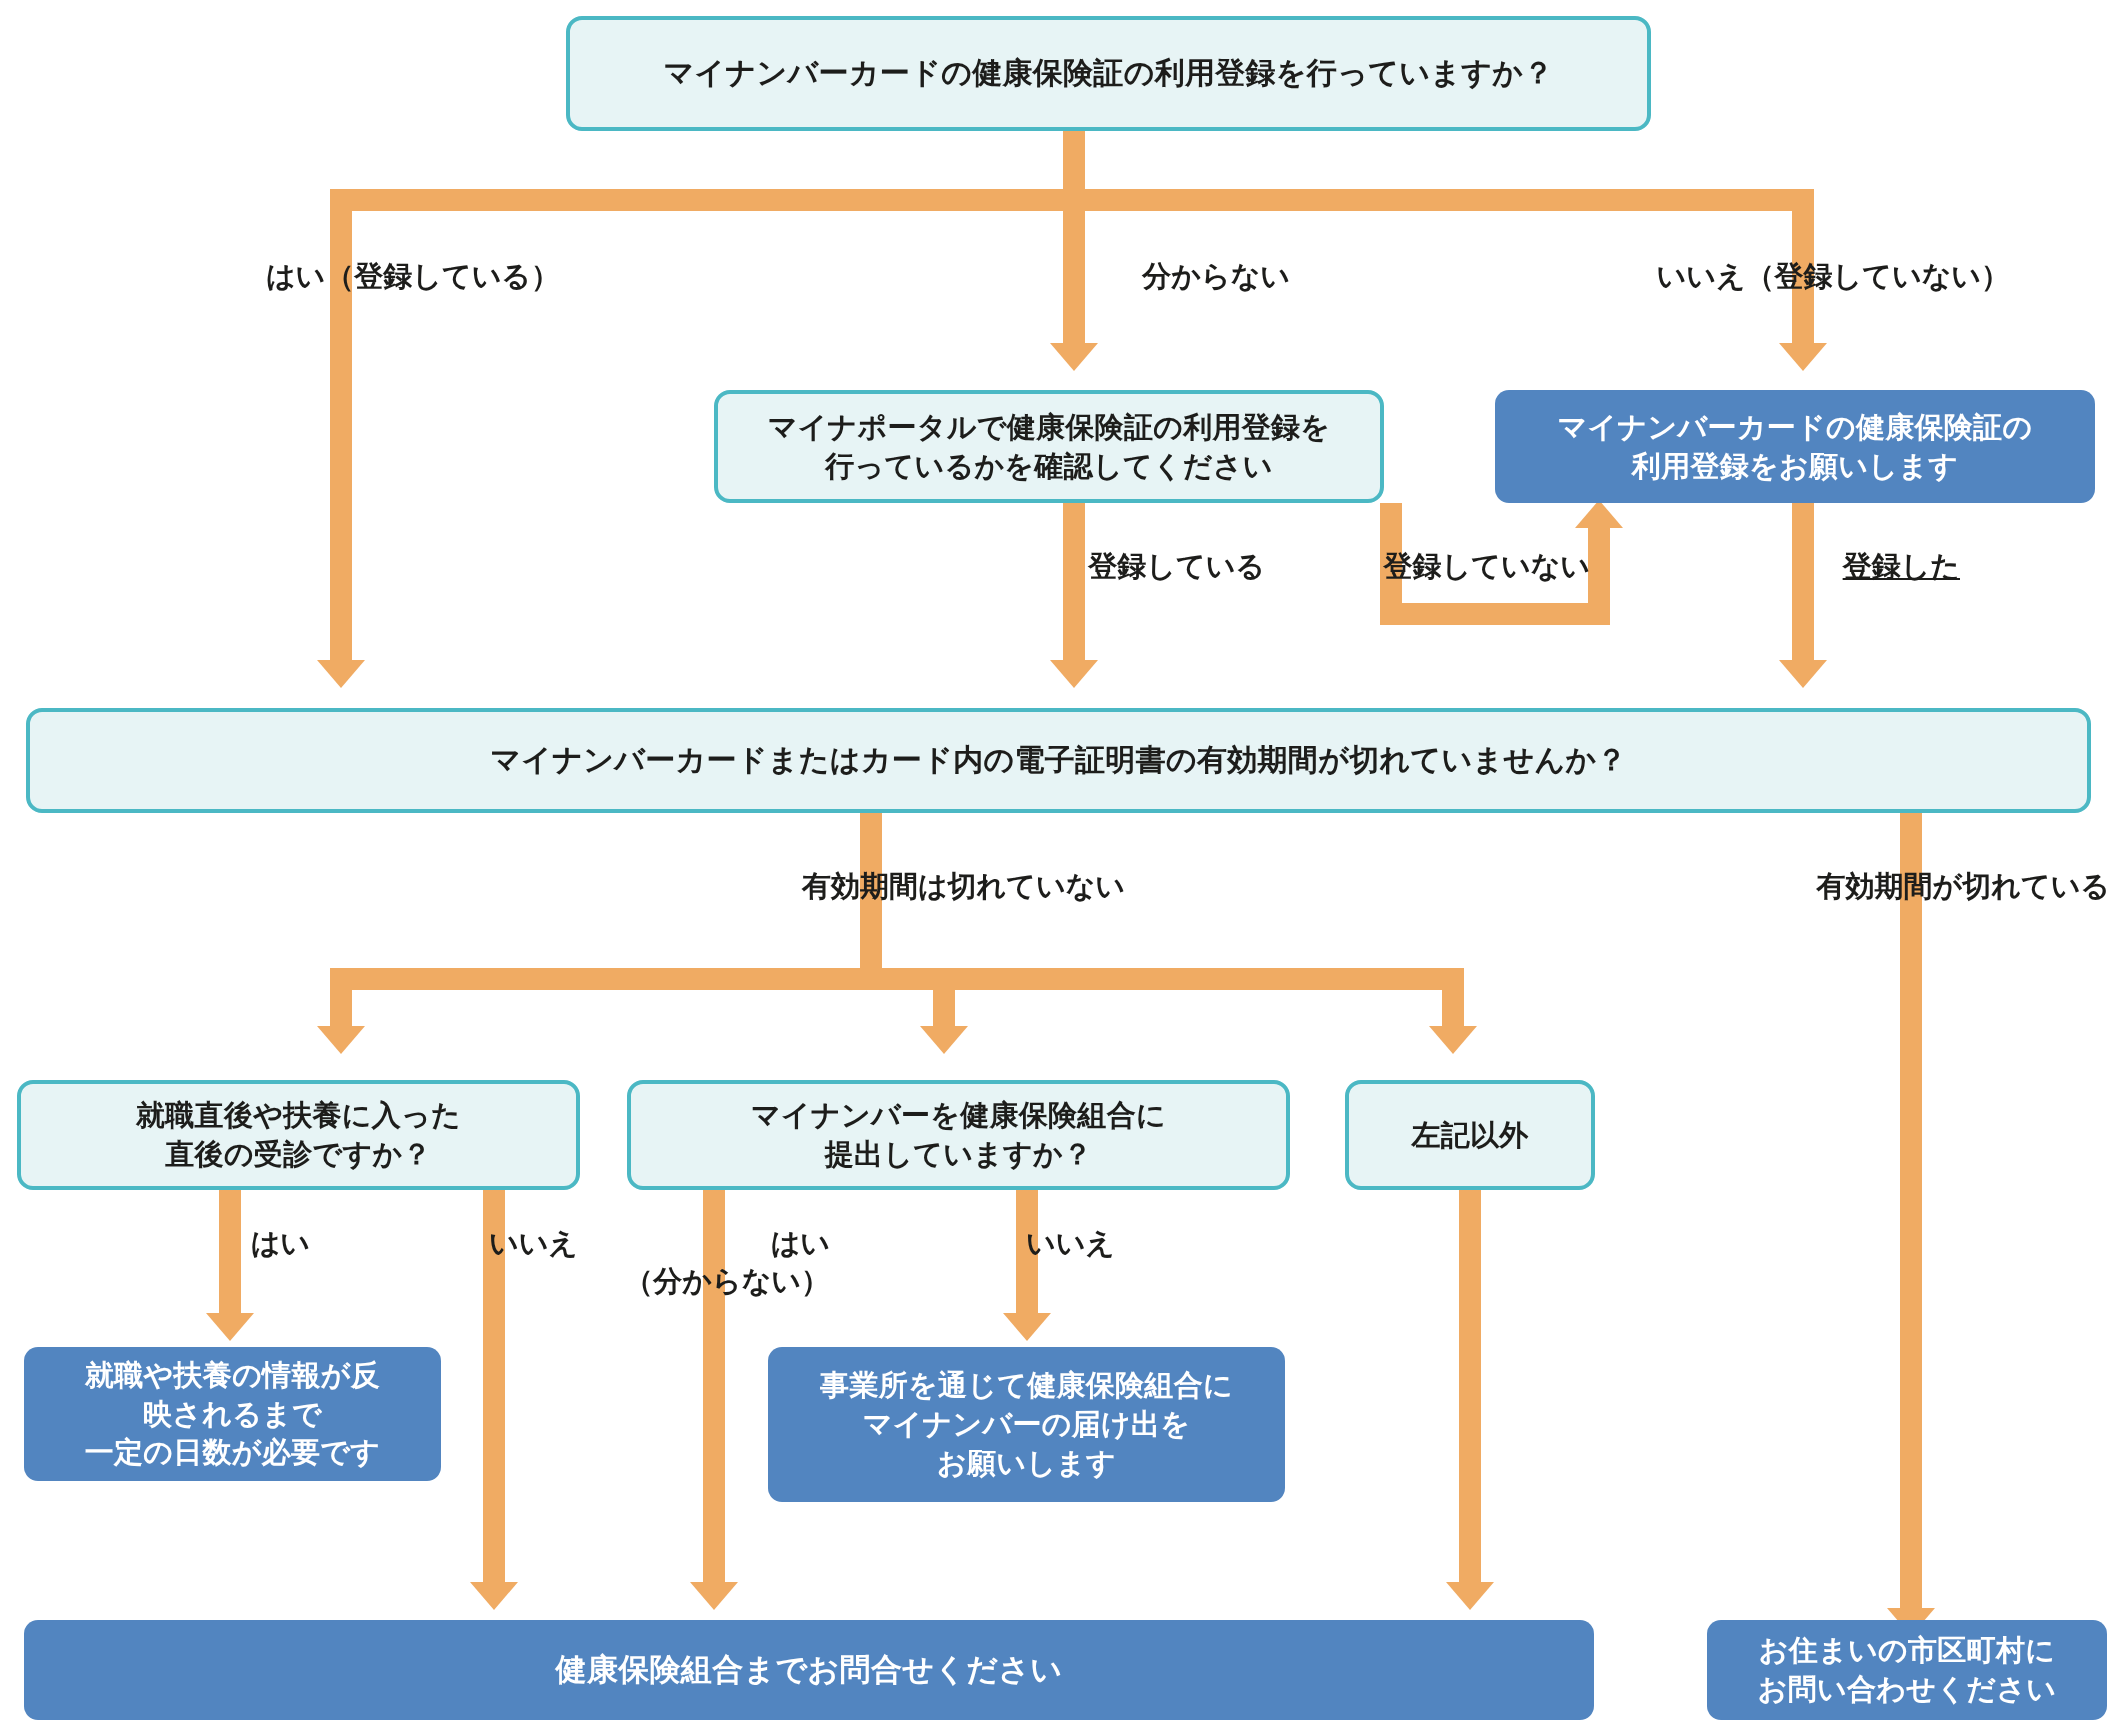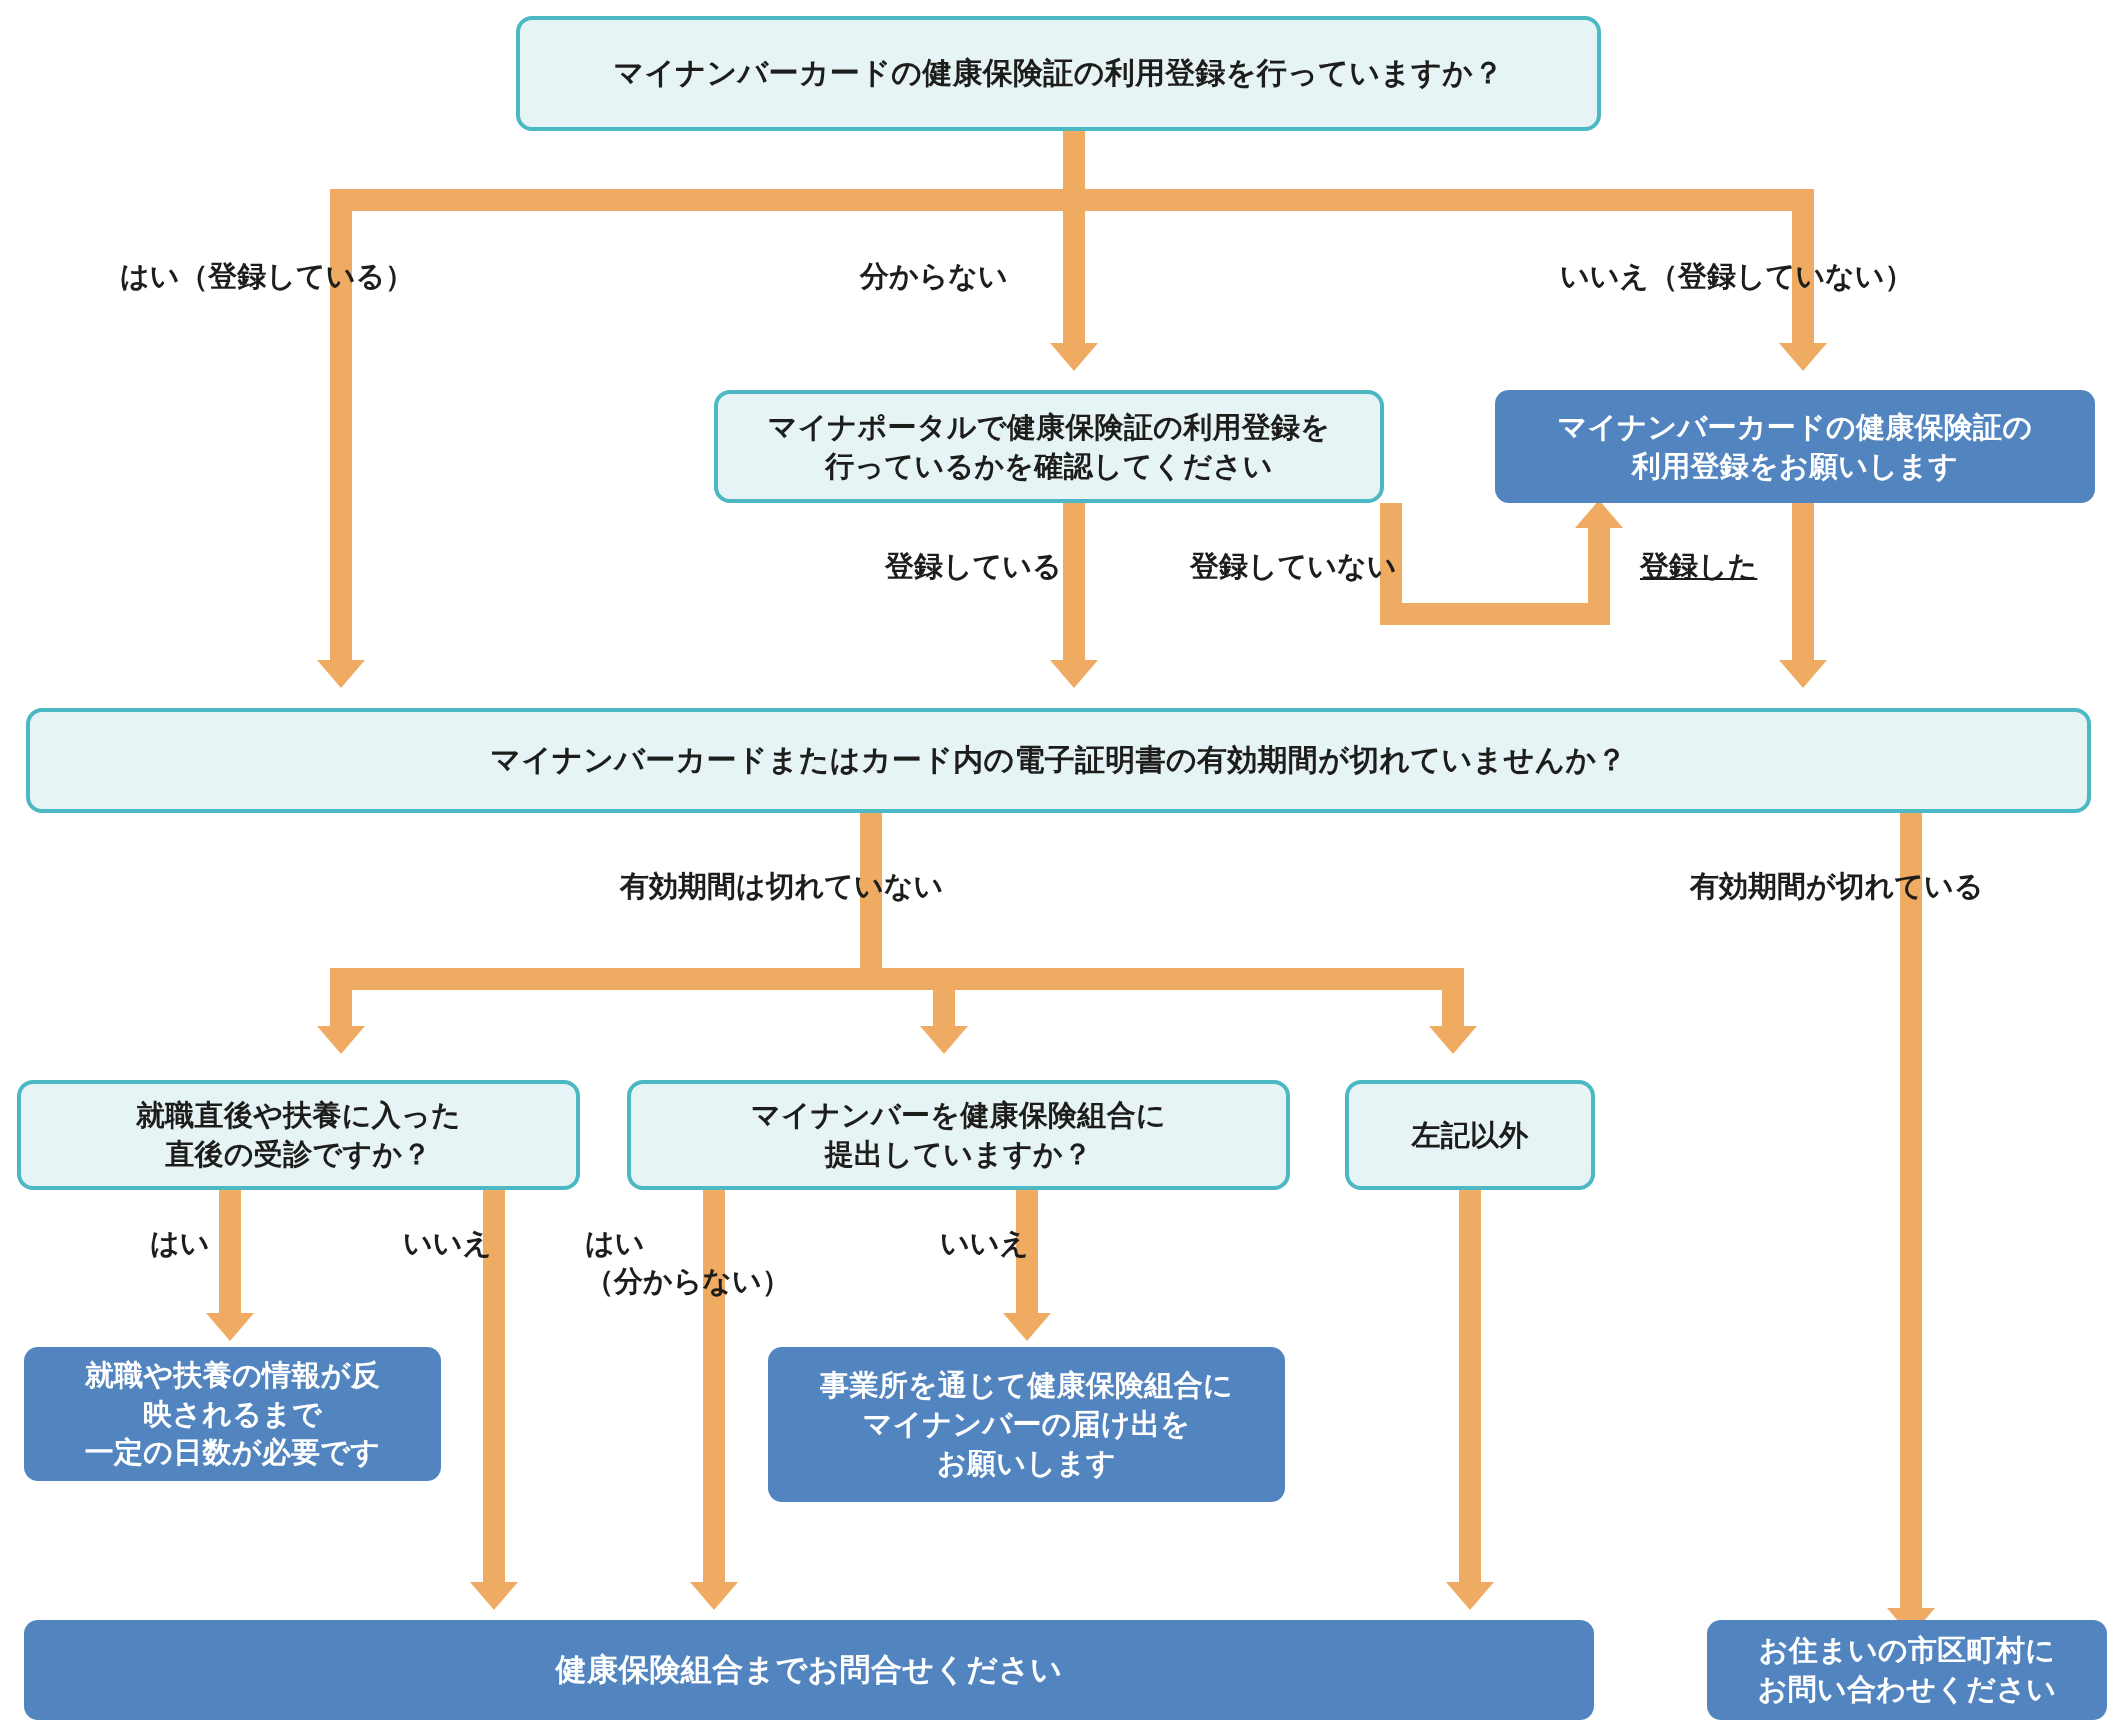--- a/index.html
+++ b/index.html
@@ -60,32 +60,32 @@
   .arrow.up{
     border-top:none;
     border-bottom:28px solid #f0ab63;
   }
 
   
   .elabel{
     position:absolute;
     font-weight:700;
     color:#1d1d1b;
-    text-align:left;
+    text-align:right;
     line-height:1.3;
     white-space:pre-line;
     z-index:6;
   }
 </style>
 </head>
 <body>
 
 <div id="stage">
 
-  <div class="node q" style="left:516px;top:16px;width:1085px;height:115px;font-size:30px;">マイナンバーカードの健康保険証の利用登録を行っていますか？</div>
+  <div class="node q" style="left:566px;top:16px;width:1085px;height:115px;font-size:30px;">マイナンバーカードの健康保険証の利用登録を行っていますか？</div>
 
   <div class="seg" style="left:1063px;top:131px;width:22px;height:58px;"></div>
 
   <div class="seg" style="left:330px;top:189px;width:1484px;height:22px;"></div>
 
   <div class="seg" style="left:330px;top:189px;width:22px;height:479px;"></div>
   <div class="arrow" style="left:317px;top:660px;"></div>
 
   <div class="seg" style="left:1063px;top:189px;width:22px;height:162px;"></div>
   <div class="arrow" style="left:1050px;top:343px;"></div>

